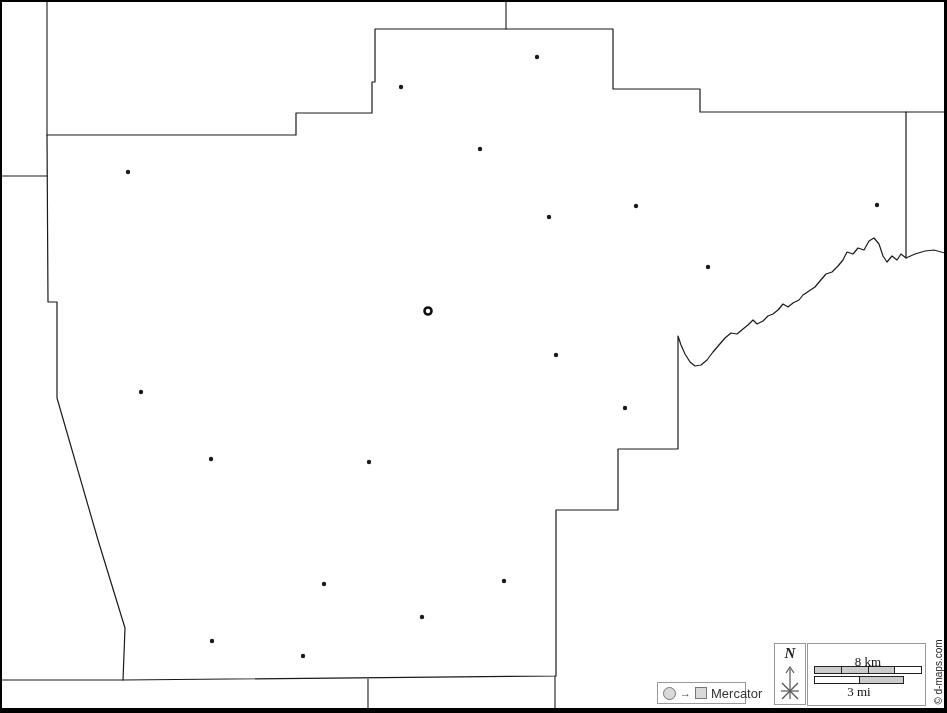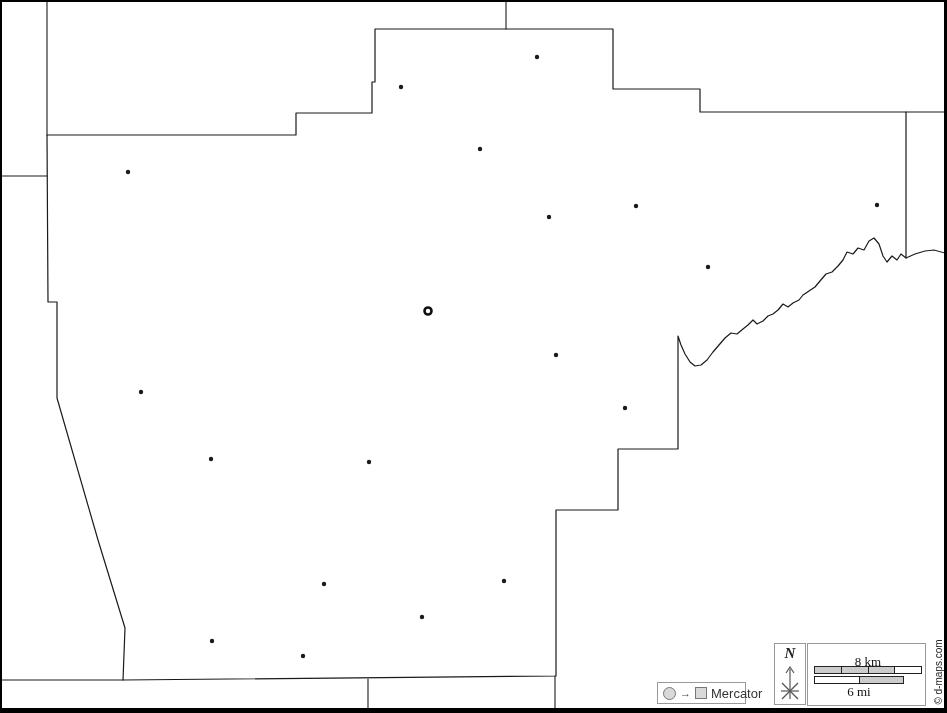--- a/index.html
+++ b/index.html
@@ -123,18 +123,18 @@
     <div class="scale-bar" id="km-bar">
         <div class="scale-seg" style="background: rgb(204, 204, 204);"></div>
         <div class="scale-seg" style="background: rgb(204, 204, 204);"></div>
         <div class="scale-seg" style="background: rgb(204, 204, 204);"></div>
         <div class="scale-seg" style="background: rgb(255, 255, 255);"></div>
       </div>
     <div class="scale-bar" id="mi-bar">
         <div class="scale-seg" style="background: rgb(255, 255, 255);"></div>
         <div class="scale-seg" style="background: rgb(204, 204, 204);"></div>
       </div>
-    <div class="scale-label" id="mi-label">6 mi</div>
+    <div class="scale-label" id="mi-label">3 mi</div>
   </div>
 
   <div id="copyright">© d-maps.com</div>
 
 </div>
 
 </body></html>

